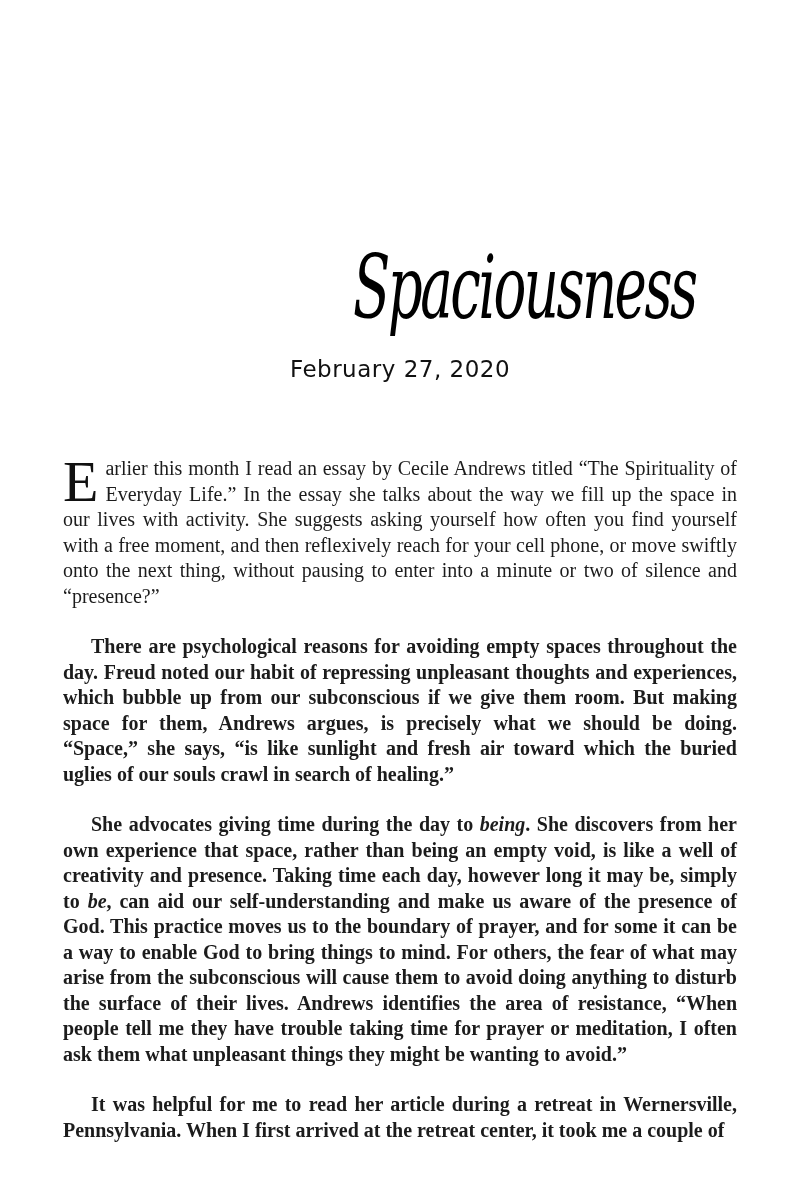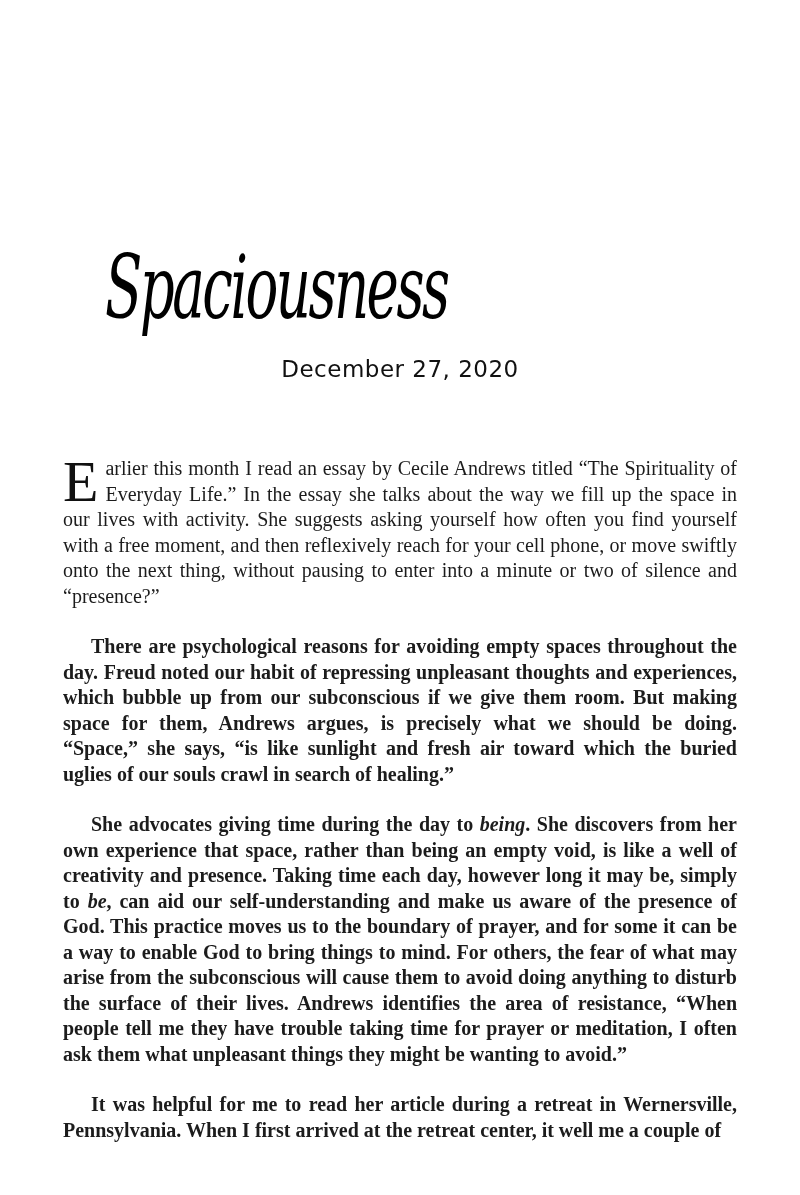--- a/index.html
+++ b/index.html
@@ -11,21 +11,21 @@
     background: #ffffff;
     overflow: hidden;
     font-family: "Liberation Serif", serif;
     color: #1c1c1c;
   }
   .header { text-align: center; padding-top: 238px; }
   .title-wrap {
     height: 100px;
     display: flex;
     align-items: center;
-    justify-content: flex-start;
+    justify-content: flex-end;
   }
   .title {
     display: inline-block;
     font-family: "DejaVu Serif", serif;
     font-style: italic;
     font-weight: 400;
     font-size: 88px;
     letter-spacing: -4px;
     color: #000000;
     transform: scaleX(0.62);
@@ -62,22 +62,22 @@
   .it { font-style: italic; }
 </style>
 </head>
 <body>
 
 <div class="page">
   <div class="header">
     <div class="title-wrap">
       <span class="title">Spaciousness</span>
     </div>
-    <div class="date">December 27, 2020</div>
+    <div class="date">February 27, 2020</div>
   </div>
 
   <div class="article">
       <p class=""><span class="dropcap">E</span><span>arlier this month I read an essay by Cecile Andrews titled “The Spirituality of Everyday Life.” In the essay she talks about the way we fill up the space in our lives with activity. She suggests asking yourself how often you find yourself with a free moment, and then reflexively reach for your cell phone, or move swiftly onto the next thing, without pausing to enter into a minute or two of silence and “presence?”</span></p>
       <p class="indent"><span>There are psychological reasons for avoiding empty spaces throughout the day. Freud noted our habit of repressing unpleasant thoughts and experiences, which bubble up from our subconscious if we give them room. But making space for them, Andrews argues, is precisely what we should be doing. “Space,” she says, “is like sunlight and fresh air toward which the buried uglies of our souls crawl in search of healing.”</span></p>
       <p class="indent"><span>She advocates giving time during the day to </span><span class="it">being</span><span>. She discovers from her own experience that space, rather than being an empty void, is like a well of creativity and presence. Taking time each day, however long it may be, simply to </span><span class="it">be</span><span>, can aid our self-understanding and make us aware of the presence of God. This practice moves us to the boundary of prayer, and for some it can be a way to enable God to bring things to mind. For others, the fear of what may arise from the subconscious will cause them to avoid doing anything to disturb the surface of their lives. Andrews identifies the area of resistance, “When people tell me they have trouble taking time for prayer or meditation, I often ask them what unpleasant things they might be wanting to avoid.”</span></p>
-      <p class="indent"><span>It was helpful for me to read her article during a retreat in Wernersville, Pennsylvania. When I first arrived at the retreat center, it well me a couple of</span></p>
+      <p class="indent"><span>It was helpful for me to read her article during a retreat in Wernersville, Pennsylvania. When I first arrived at the retreat center, it took me a couple of</span></p>
     </div>
 </div>
 
 </body></html>

